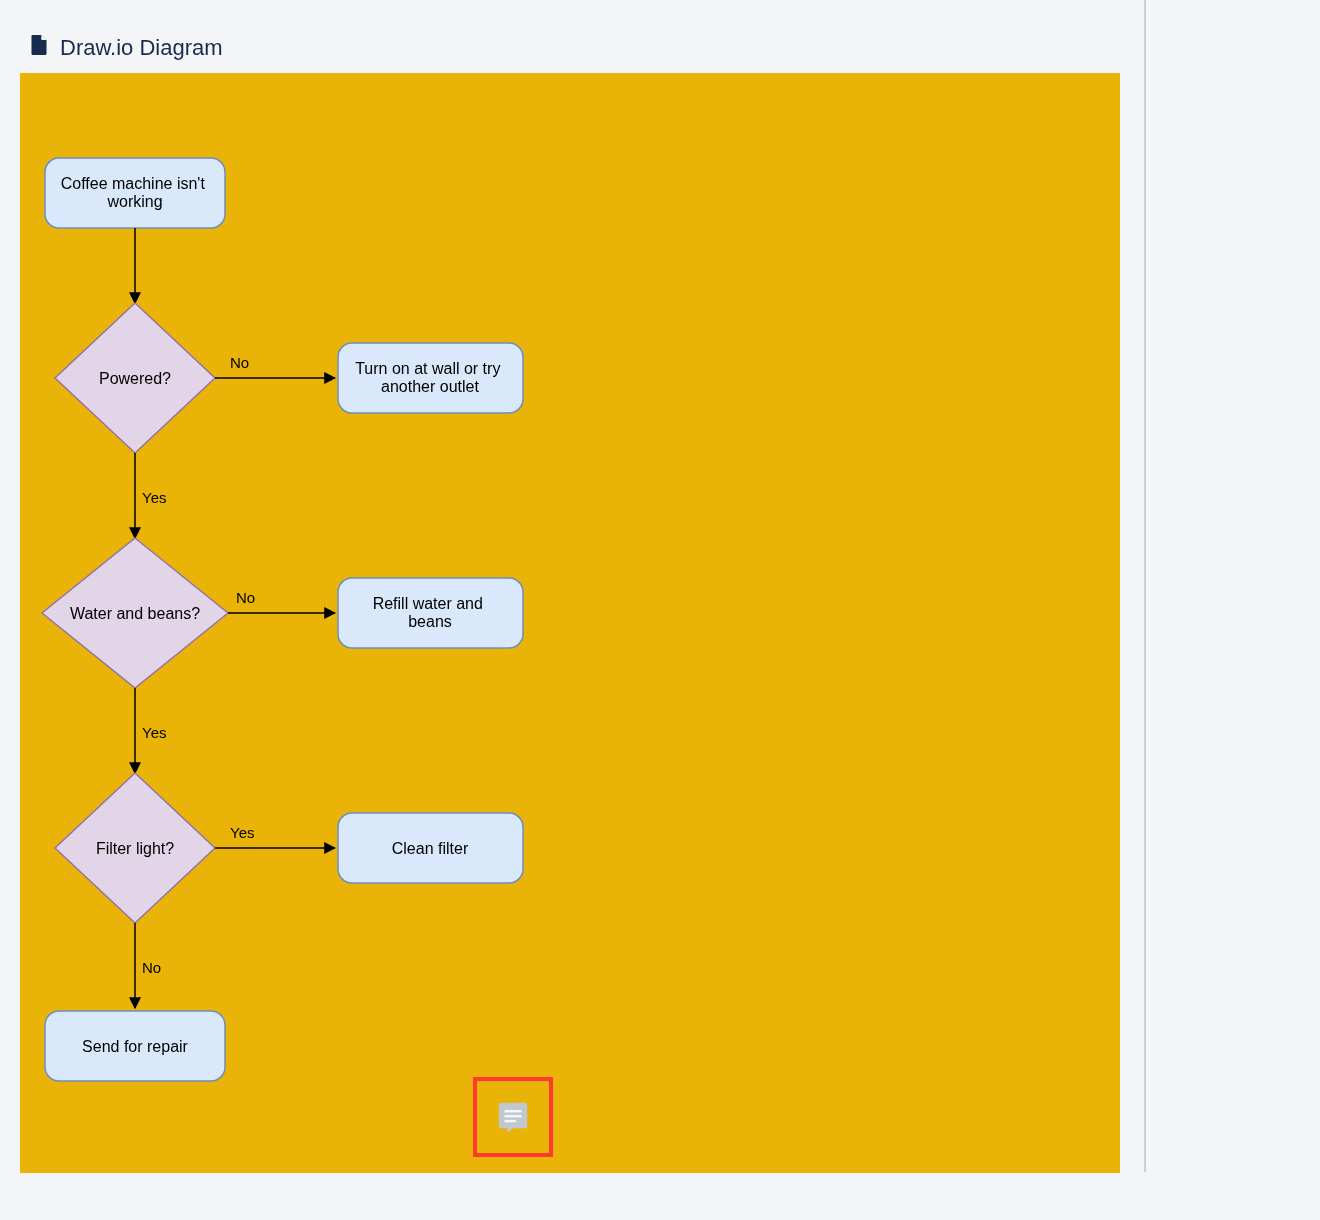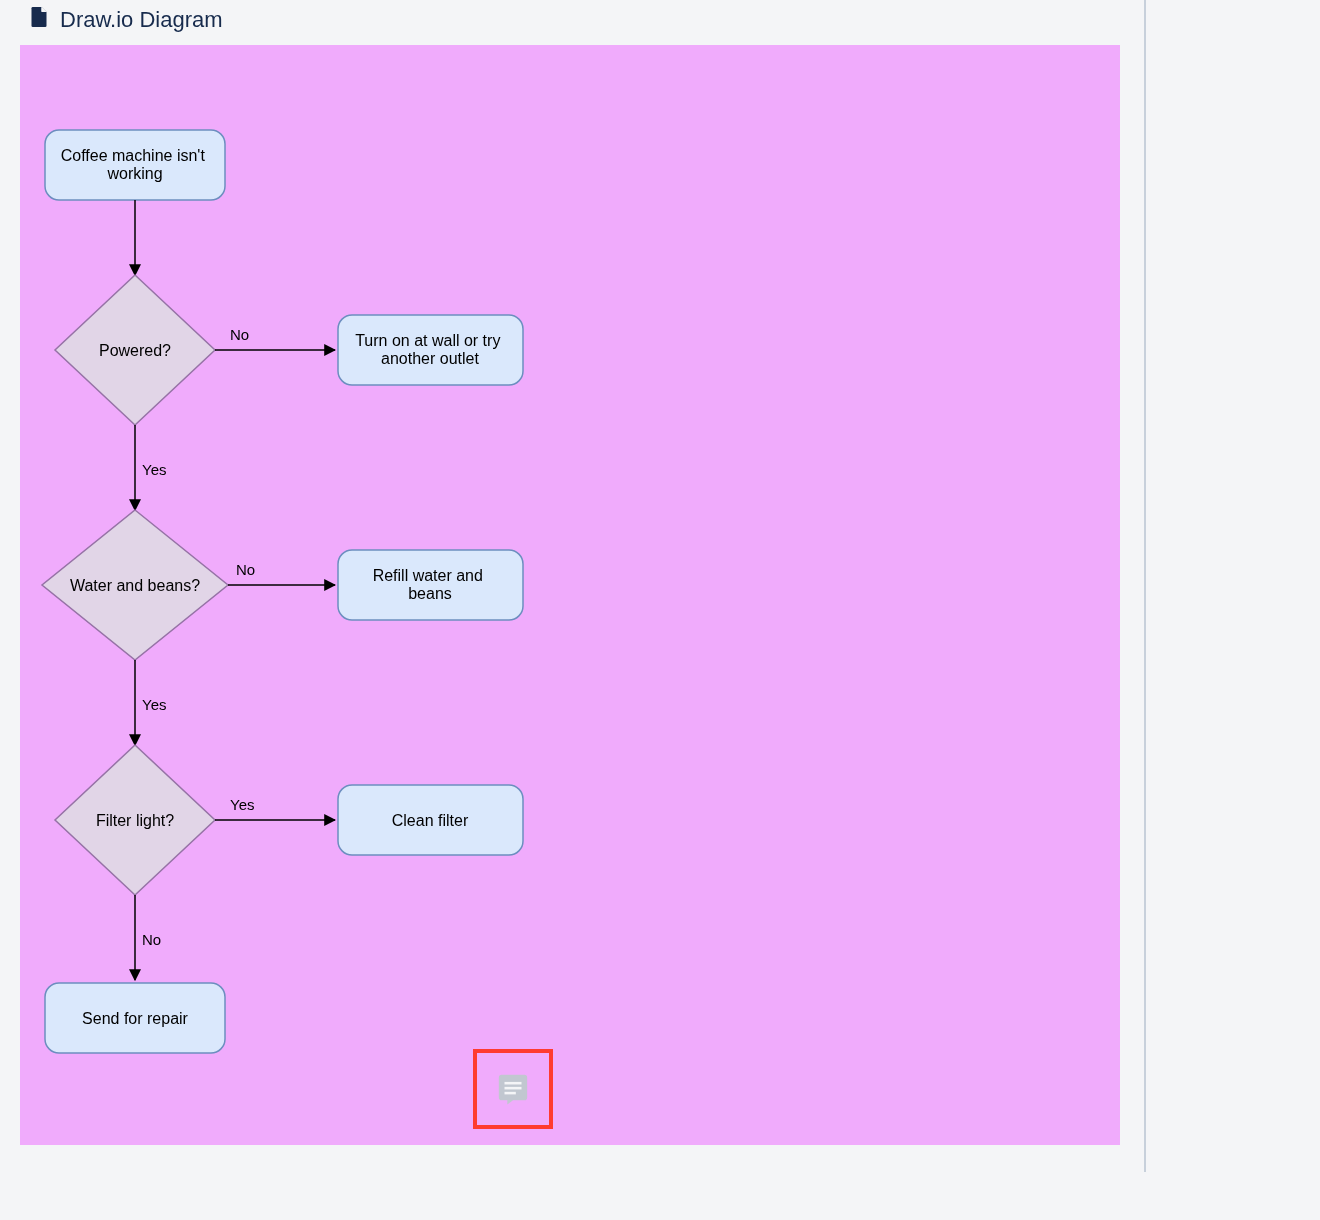--- a/index.html
+++ b/index.html
@@ -7,27 +7,27 @@
     margin: 0; padding: 0;
     width: 1320px; height: 1220px;
     font-family: -apple-system, BlinkMacSystemFont, "Segoe UI", Arial, sans-serif;
     background: #f4f5f7;
     color: #172b4d;
   }
   .page-header {
     display: flex;
     align-items: center;
     gap: 12px;
-    padding: 7px 30px 12px 30px;
+    padding: 35px 30px 12px 30px;
     font-size: 22px;
     color: #172b4d;
   }
   .page-header svg { width: 18px; height: 20px; flex-shrink: 0; }
   .panel {
-    background: #f0abfc;
+    background: #eab308;
     margin: 0 20px;
     padding: 20px 10px;
     width: 1100px;
     height: 1100px;
     position: relative;
   }
   .diagram-svg {
     width: 100%;
     height: 100%;
   }

